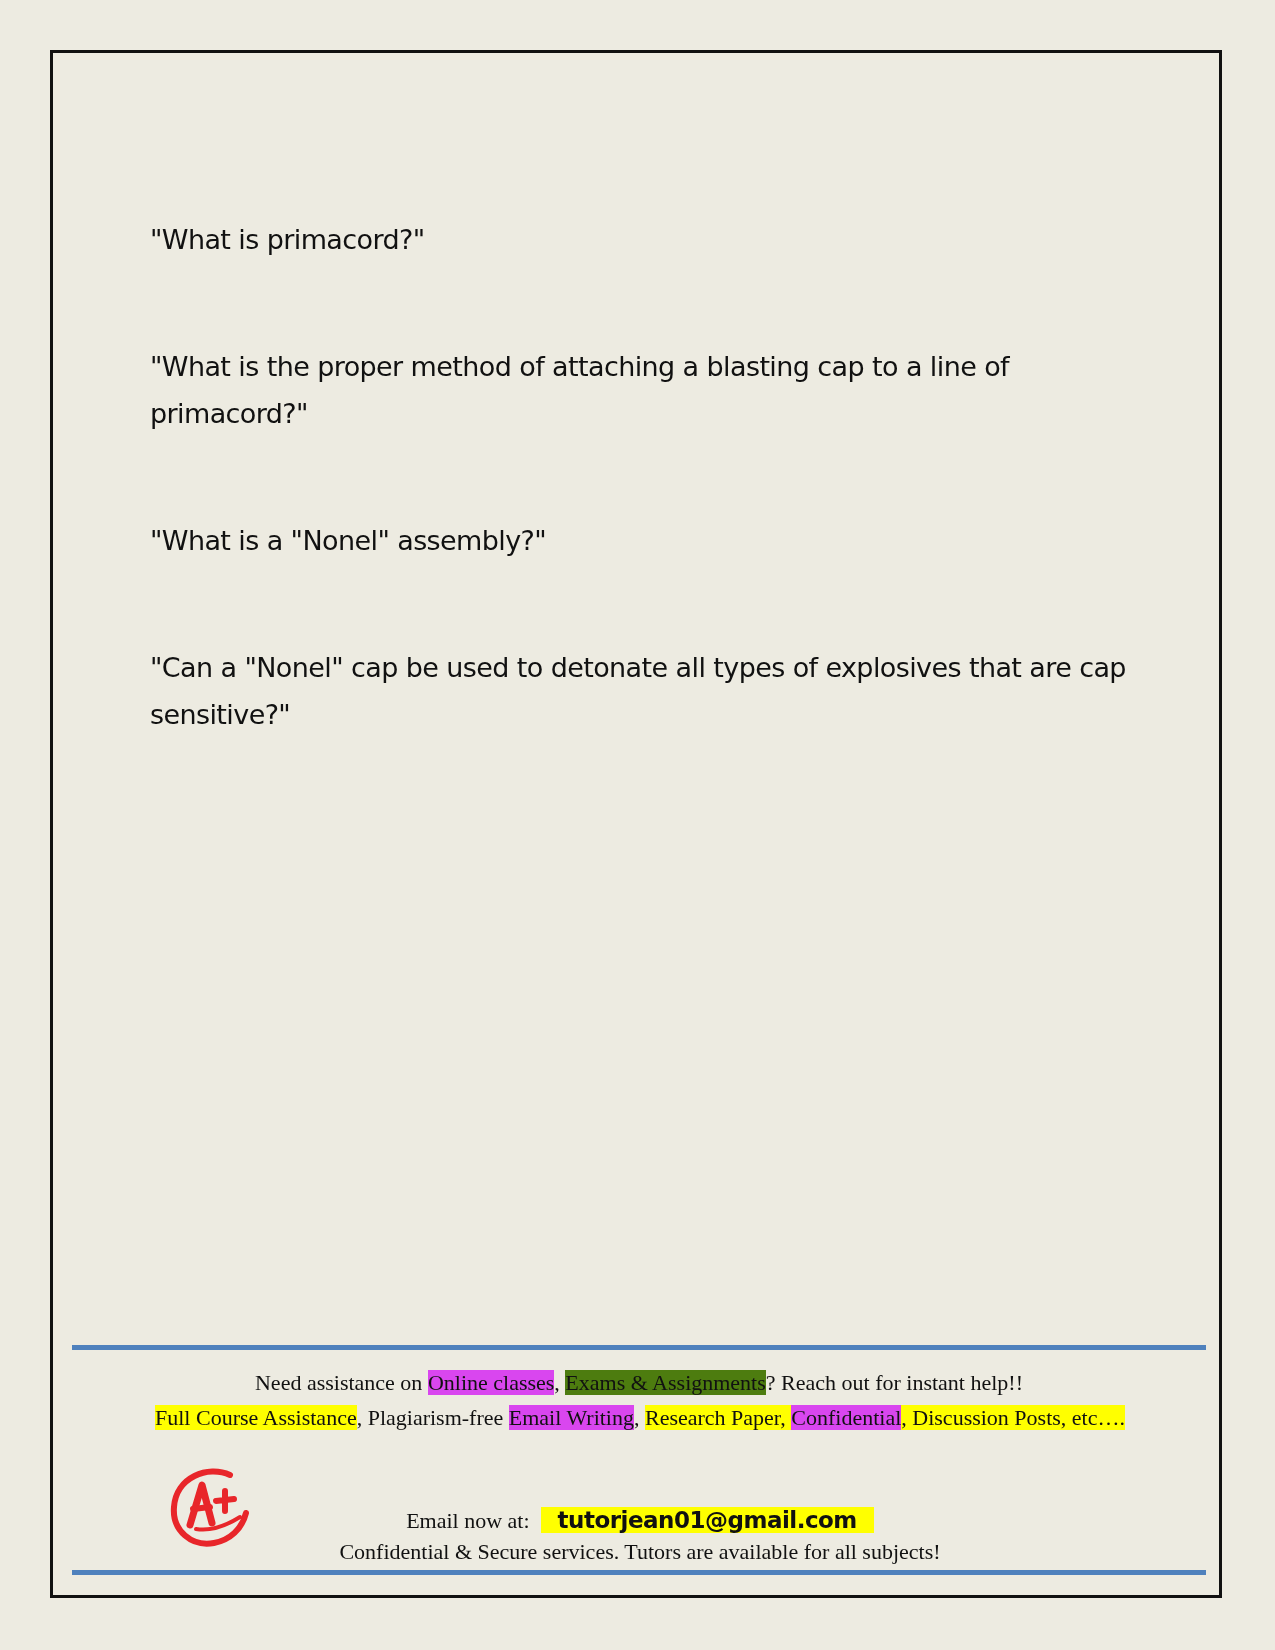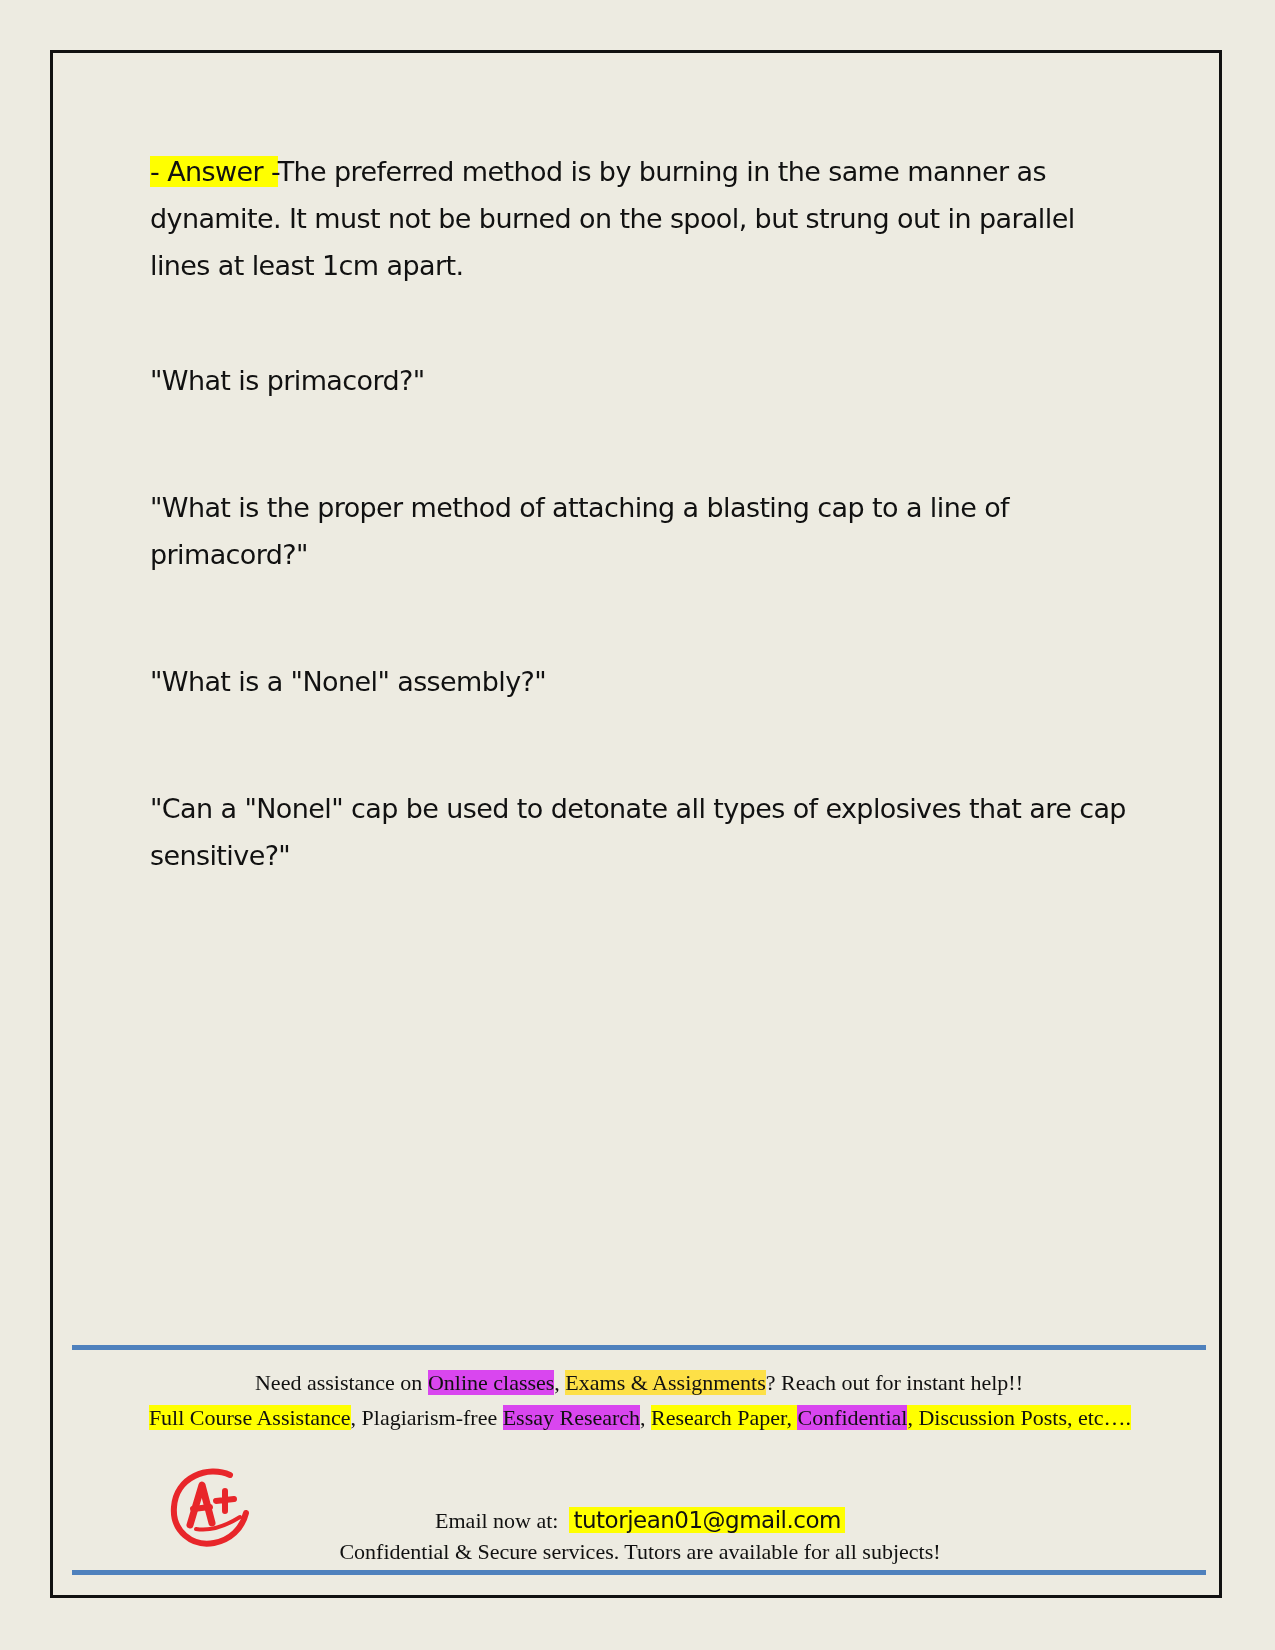--- a/index.html
+++ b/index.html
@@ -23,56 +23,55 @@
       left: 150px; top: 148px;
       width: 980px;
       font-family: "DejaVu Sans", sans-serif;
       font-size: 27px;
       line-height: 47px;
       letter-spacing: -0.6px;
     }
     .para { margin: 0; }
     .hl-yellow { background: #ffff00; }
     .hl-cyan { background: #d946ef; }
-    .hl-green { background: #fde047; }
+    .hl-green { background: #4d7c0f; }
     .footer-line {
       position: absolute;
       left: 72px; width: 1134px; height: 5px;
       background: #4f81bd;
     }
     .footer-text {
       position: absolute;
       left: 72px; width: 1134px;
       text-align: center;
       font-family: "Liberation Serif", serif;
       font-size: 22px;
       line-height: 35px;
       color: #111;
     }
     .email {
       font-family: "DejaVu Sans", sans-serif;
-      font-weight: normal;
+      font-weight: bold;
       font-size: 23px;
       background: #ffff00;
-      padding: 0 4px;
+      padding: 0 17px;
       letter-spacing: -0.5px;
     }
     .logo {
       position: absolute;
       left: 168px; top: 1465px;
       width: 84px; height: 84px;
     }
   </style>
 </head>
 <body>
 
 <div class="frame"></div>
 
 <div class="content">
-  <p class="para"><span class="hl-yellow">- Answer -</span><span>The preferred method is by burning in the same manner as dynamite. It must not be burned on the spool, but strung out in parallel lines at least 1cm apart.</span></p>
 
   <div style="height:68px"></div>
   <p class="para">"What is primacord?"</p>
   <div style="height:12px"></div>
 
   <div style="height:68px"></div>
   <p class="para">"What is the proper method of attaching a blasting cap to a line of primacord?"</p>
   <div style="height:12px"></div>
 
   <div style="height:68px"></div>
@@ -83,21 +82,21 @@
   <p class="para">"Can a "Nonel" cap be used to detonate all types of explosives that are cap sensitive?"</p>
 </div>
 
 <div class="footer-line" style="top:1345px;"></div>
 
 <div class="footer-text" style="top:1365px;">
   <span>Need assistance on </span><span class="hl-cyan">Online classes</span><span>, </span><span class="hl-green">Exams &amp; Assignments</span><span>? Reach out for instant help!!</span>
 </div>
 
 <div class="footer-text" style="top:1400px; left:60px; width:1160px;">
-  <span class="hl-yellow">Full Course Assistance</span><span>, Plagiarism-free </span><span class="hl-cyan">Essay Research</span><span>, </span><span class="hl-yellow">Research Paper, </span><span class="hl-cyan">Confidential</span><span class="hl-yellow">, Discussion Posts, etc….</span>
+  <span class="hl-yellow">Full Course Assistance</span><span>, Plagiarism-free </span><span class="hl-cyan">Email Writing</span><span>, </span><span class="hl-yellow">Research Paper, </span><span class="hl-cyan">Confidential</span><span class="hl-yellow">, Discussion Posts, etc….</span>
 </div>
 
 <svg class="logo" viewBox="0 0 84 84">
   <path d="M62 10 C40 0 8 12 6 42 C4 66 24 82 46 78 C62 75 74 64 78 48" fill="none" stroke="#e8262a" stroke-width="6" stroke-linecap="round"></path>
   <path d="M28 64 C40 66 56 62 72 52" fill="none" stroke="#e8262a" stroke-width="4" stroke-linecap="round"></path>
   <path d="M22 60 L34 20 L44 58" fill="none" stroke="#e8262a" stroke-width="7" stroke-linecap="round" stroke-linejoin="round"></path>
   <path d="M25 44 L42 42" fill="none" stroke="#e8262a" stroke-width="6" stroke-linecap="round"></path>
   <path d="M48 36 L66 34 M57 26 L57 46" fill="none" stroke="#e8262a" stroke-width="6" stroke-linecap="round"></path>
 </svg>
 

